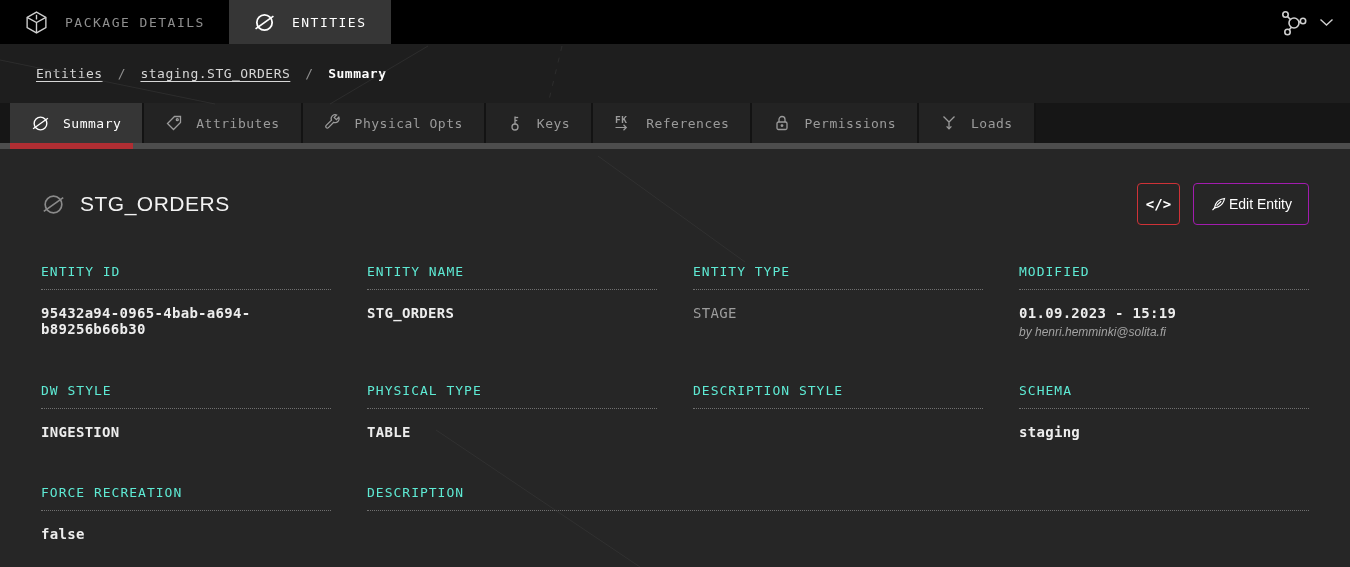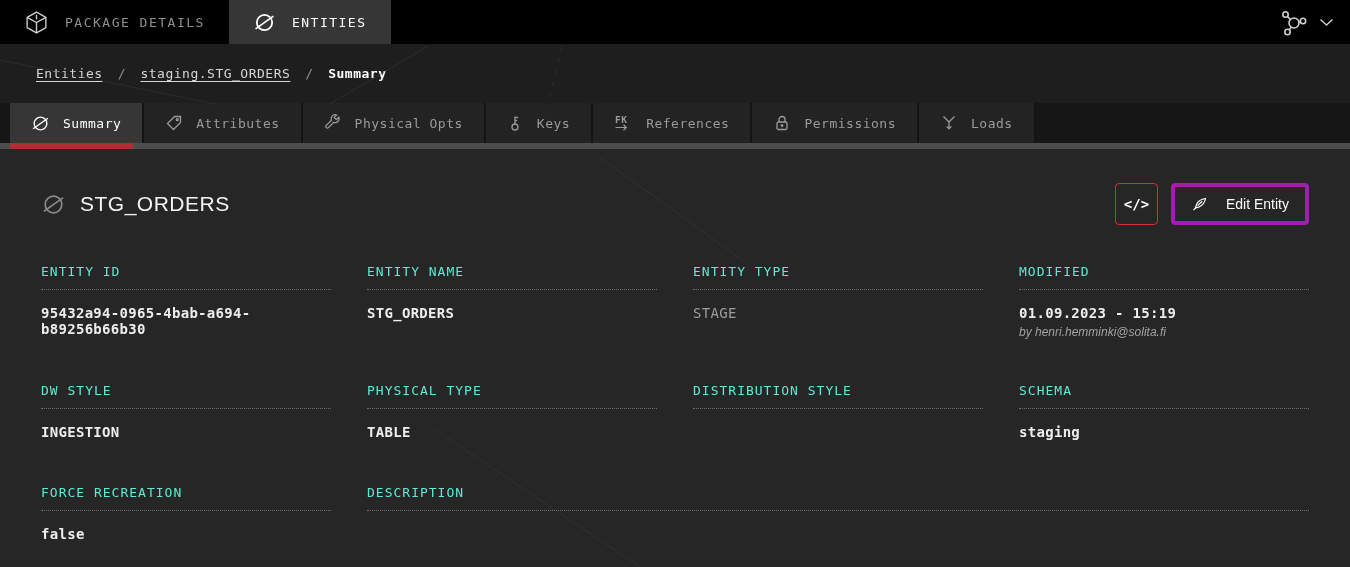--- a/index.html
+++ b/index.html
@@ -41,22 +41,22 @@
   
   main { padding:0 41px; position:relative; z-index:2; }
   .title-row { display:flex; align-items:center; gap:14px; margin-top:34px; }
   .entity-title-icon { color:#8a8a8a; }
   h1 { font-family:"Liberation Sans", sans-serif; font-size:21px; font-weight:500;
        color:#f2f2f2; letter-spacing:0.5px; }
   .actions { margin-left:auto; display:flex; gap:13px; }
   .icon-btn { width:43px; height:42px; background:transparent; border:1px solid #ce3237; border-radius:4px;
               color:#ffffff; font-family:"DejaVu Sans Mono",monospace; font-size:14px; font-weight:bold;
               display:flex; align-items:center; justify-content:center; cursor:pointer; }
-  .edit-btn { height:42px; background:transparent; border:4px solid #a21caf; border-radius:4px;
-              color:#ffffff; display:flex; align-items:center; gap:18px; padding:0 16px;
+  .edit-btn { height:42px; background:transparent; border:1px solid #a21caf; border-radius:4px;
+              color:#ffffff; display:flex; align-items:center; gap:2px; padding:0 16px;
               font-family:"Liberation Sans", sans-serif; font-size:14px; cursor:pointer; }
 
   .fields { margin-top:39px; }
   .frow { display:grid; grid-template-columns:repeat(4,1fr); column-gap:36px; margin-bottom:44px; }
   .flabel { color:#5eead4; font-size:13px; letter-spacing:1px; padding-bottom:10px;
             border-bottom:1px dotted #707070; }
   .fvalue { margin-top:15px; font-size:14px; font-weight:bold; color:#ededed; min-height:17px; letter-spacing:0.3px; }
   .fvalue.dim { color:#9d9d9d; font-weight:normal; }
   .fby { margin-top:3px; font-family:"Liberation Sans", sans-serif; font-style:italic; font-size:12px; color:#a3a3a3; }
   .span3 { grid-column:2 / 5; }
@@ -227,21 +227,21 @@
     <div class="frow">
       <div class="field">
         <div class="flabel">DW STYLE</div>
         <div class="fvalue">INGESTION</div>
       </div>
       <div class="field">
         <div class="flabel">PHYSICAL TYPE</div>
         <div class="fvalue">TABLE</div>
       </div>
       <div class="field">
-        <div class="flabel">DISTRIBUTION STYLE</div>
+        <div class="flabel">DESCRIPTION STYLE</div>
         <div class="fvalue"></div>
       </div>
       <div class="field">
         <div class="flabel">SCHEMA</div>
         <div class="fvalue">staging</div>
       </div>
     </div>
 
     <div class="frow">
       <div class="field">

